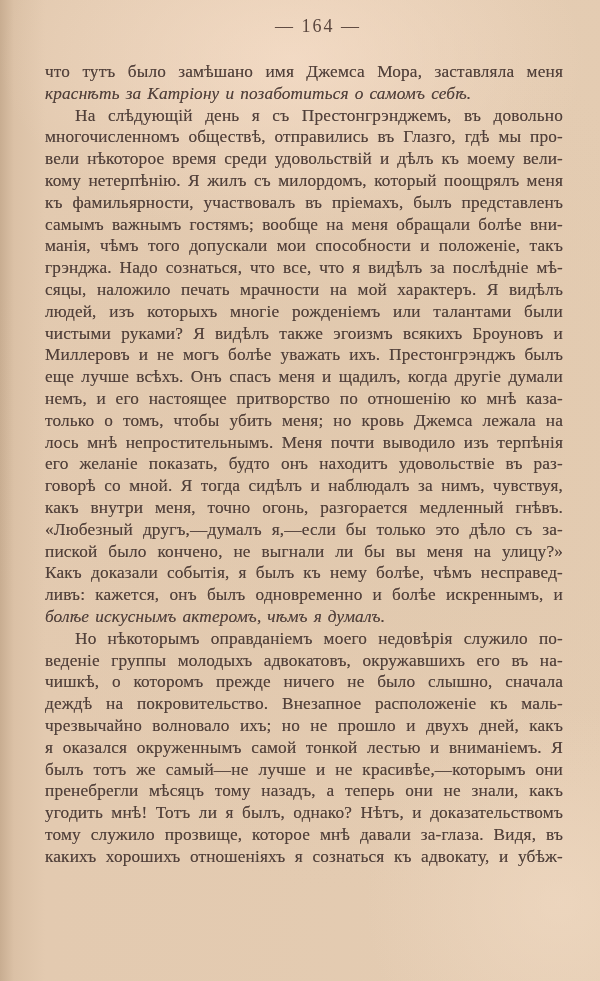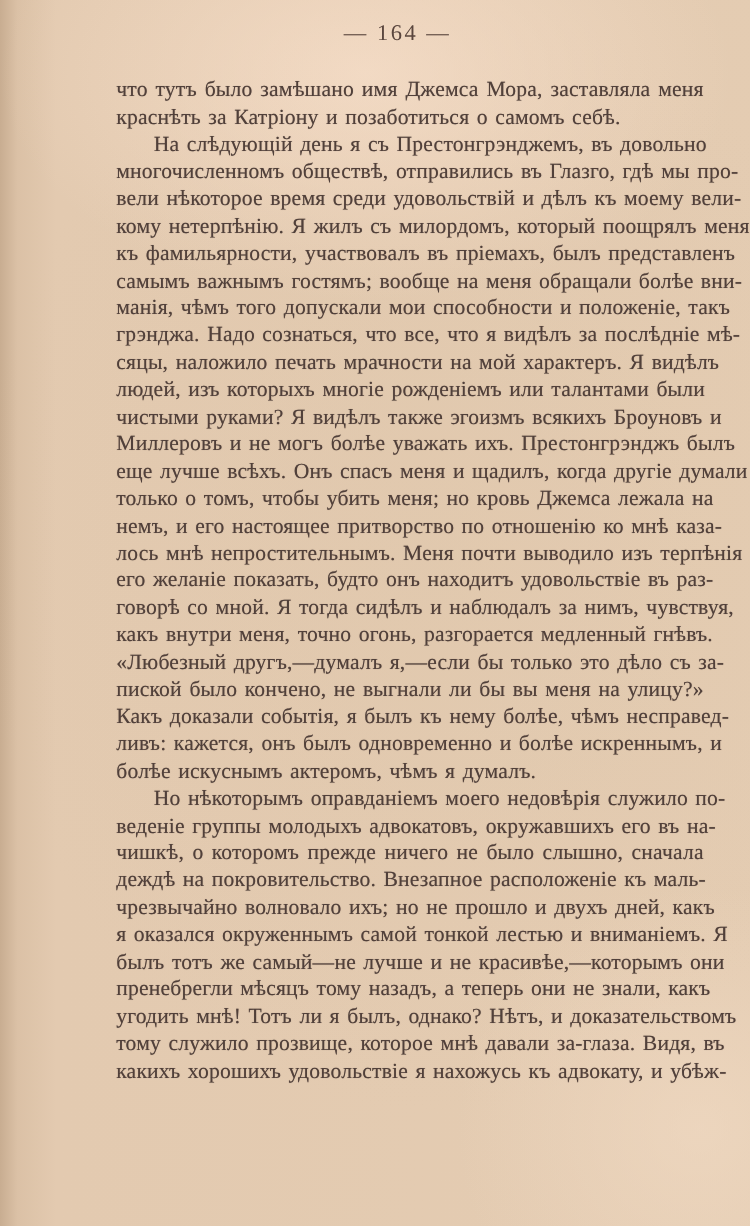--- a/index.html
+++ b/index.html
@@ -45,27 +45,27 @@
     word-spacing: 1.5px;
     text-shadow: 0 0 0.6px rgba(81,64,58,0.55);
   }
   .line {
     display: block;
     height: 21.8px;
     line-height: 21.8px;
     white-space: nowrap;
     text-align: justify;
     text-align-last: justify;
-    margin-left: 48px;
   }
   .line.indent {
     text-indent: 30px;
   }
   .line.para-end {
     text-align-last: left;
+    font-style: italic;
   }
 </style>
 </head>
 <body>
 
 <div class="page">
   <div class="pageno">— 164 —</div>
   <div class="textblock">
       <div class="line">что тутъ было замѣшано имя Джемса Мора, заставляла меня</div>
       <div class="line para-end">краснѣть за Катріону и позаботиться о самомъ себѣ.</div>
@@ -75,36 +75,36 @@
       <div class="line">кому нетерпѣнію. Я жилъ съ милордомъ, который поощрялъ меня</div>
       <div class="line">къ фамильярности, участвовалъ въ пріемахъ, былъ представленъ</div>
       <div class="line">самымъ важнымъ гостямъ; вообще на меня обращали болѣе вни-</div>
       <div class="line">манія, чѣмъ того допускали мои способности и положеніе, такъ</div>
       <div class="line">грэнджа. Надо сознаться, что все, что я видѣлъ за послѣдніе мѣ-</div>
       <div class="line">сяцы, наложило печать мрачности на мой характеръ. Я видѣлъ</div>
       <div class="line">людей, изъ которыхъ многіе рожденіемъ или талантами были</div>
       <div class="line">чистыми руками? Я видѣлъ также эгоизмъ всякихъ Броуновъ и</div>
       <div class="line">Миллеровъ и не могъ болѣе уважать ихъ. Престонгрэнджъ былъ</div>
       <div class="line">еще лучше всѣхъ. Онъ спасъ меня и щадилъ, когда другіе думали</div>
+      <div class="line">немъ, и его настоящее притворство по отношенію ко мнѣ каза-</div>
       <div class="line">только о томъ, чтобы убить меня; но кровь Джемса лежала на</div>
-      <div class="line">немъ, и его настоящее притворство по отношенію ко мнѣ каза-</div>
       <div class="line">лось мнѣ непростительнымъ. Меня почти выводило изъ терпѣнія</div>
       <div class="line">его желаніе показать, будто онъ находитъ удовольствіе въ раз-</div>
       <div class="line">говорѣ со мной. Я тогда сидѣлъ и наблюдалъ за нимъ, чувствуя,</div>
       <div class="line">какъ внутри меня, точно огонь, разгорается медленный гнѣвъ.</div>
       <div class="line">«Любезный другъ,—думалъ я,—если бы только это дѣло съ за-</div>
       <div class="line">пиской было кончено, не выгнали ли бы вы меня на улицу?»</div>
       <div class="line">Какъ доказали событія, я былъ къ нему болѣе, чѣмъ несправед-</div>
       <div class="line">ливъ: кажется, онъ былъ одновременно и болѣе искреннымъ, и</div>
       <div class="line para-end">болѣе искуснымъ актеромъ, чѣмъ я думалъ.</div>
       <div class="line indent">Но нѣкоторымъ оправданіемъ моего недовѣрія служило по-</div>
       <div class="line">веденіе группы молодыхъ адвокатовъ, окружавшихъ его въ на-</div>
       <div class="line">чишкѣ, о которомъ прежде ничего не было слышно, сначала</div>
       <div class="line">деждѣ на покровительство. Внезапное расположеніе къ маль-</div>
       <div class="line">чрезвычайно волновало ихъ; но не прошло и двухъ дней, какъ</div>
       <div class="line">я оказался окруженнымъ самой тонкой лестью и вниманіемъ. Я</div>
       <div class="line">былъ тотъ же самый—не лучше и не красивѣе,—которымъ они</div>
       <div class="line">пренебрегли мѣсяцъ тому назадъ, а теперь они не знали, какъ</div>
       <div class="line">угодить мнѣ! Тотъ ли я былъ, однако? Нѣтъ, и доказательствомъ</div>
       <div class="line">тому служило прозвище, которое мнѣ давали за-глаза. Видя, въ</div>
-      <div class="line">какихъ хорошихъ удовольствіе я нахожусь къ адвокату, и убѣж-</div>
+      <div class="line">какихъ хорошихъ отношеніяхъ я сознаться къ адвокату, и убѣж-</div>
     </div>
 </div>
 
 </body></html>

